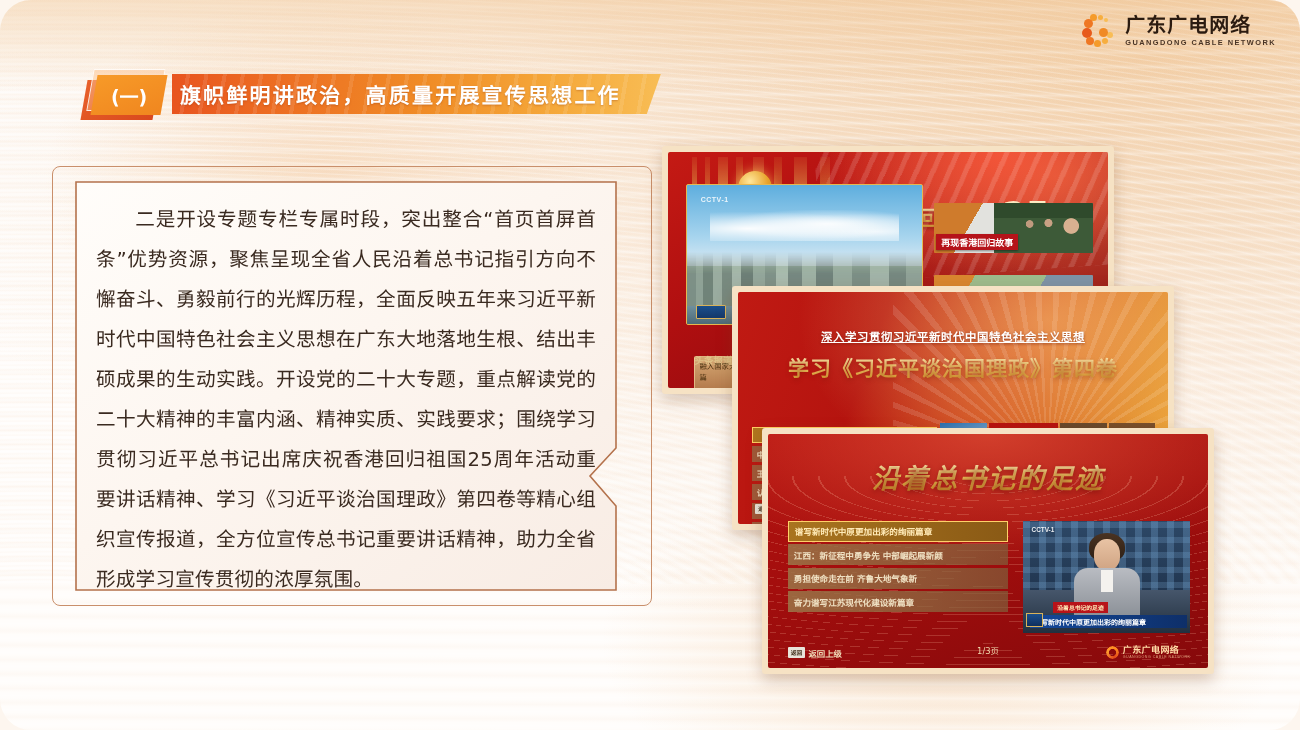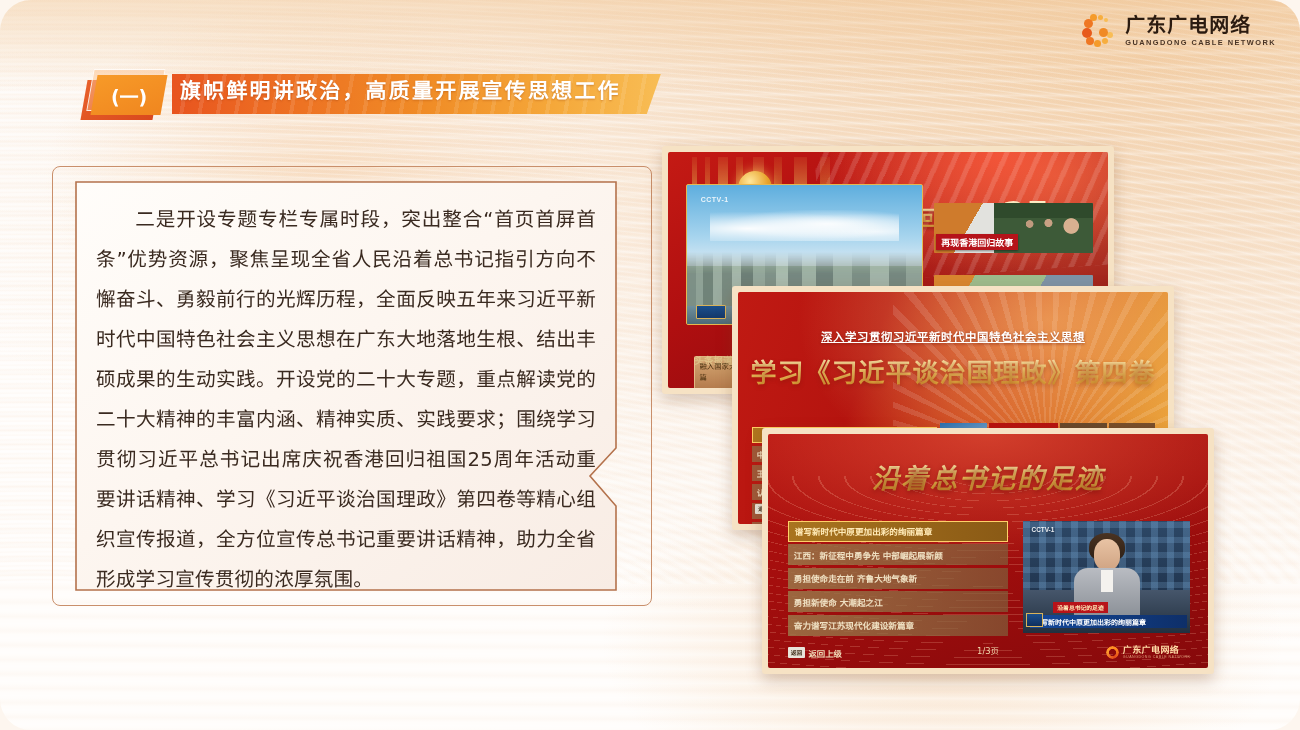--- a/index.html
+++ b/index.html
@@ -81,21 +81,21 @@
   .tag-front{
     position:absolute; left:8px; top:1px; width:70px; height:40px;
     background:linear-gradient(160deg,#f79a28,#f0861f); transform:skewX(-10deg);
     display:flex; align-items:center; justify-content:center;
   }
   .tag-front span{
     transform:skewX(10deg); color:#fff; font-size:19px; font-weight:bold;
     font-family:"DejaVu Sans","Liberation Sans",sans-serif;
   }
   .banner-bar{
-    height:40px; padding:0 40px 0 8px; display:flex; 
+    height:40px; padding:0 40px 0 8px; display:flex; align-items:center;
     background:linear-gradient(90deg,#e8541f 0%,#ec6a22 18%,#f08c26 52%,#f5a83a 78%,#f8bd55 100%);
     clip-path:polygon(0 0, 100% 0, calc(100% - 14px) 100%, 0 100%);
     position:relative; overflow:hidden;
   }
   .banner-bar::after{
     content:""; position:absolute; inset:0;
     background:repeating-linear-gradient(100deg, rgba(255,255,255,0) 0 14px, rgba(255,255,255,.10) 14px 18px);
   }
   .banner-bar b{
     position:relative; z-index:2; color:#fff; font-size:21px; font-weight:bold; letter-spacing:2.2px;
@@ -244,21 +244,21 @@
   }
   .c2-rays{ position:absolute; right:-8%; top:-18%; width:72%; height:92%;
     background:repeating-conic-gradient(from 200deg at 50% 100%,
       rgba(255,255,255,.16) 0deg 2deg, rgba(255,255,255,0) 2deg 6deg);
     opacity:.75; }
   .c2-sub{ position:absolute; left:0; right:0; top:15.5%; text-align:center;
     color:#fff; font-size:11.4px; font-weight:bold; letter-spacing:.6px;
     font-family:"DejaVu Sans","Liberation Sans",sans-serif;
     text-shadow:0 1px 3px rgba(110,20,0,.65);text-decoration:underline; }
   .c2-title{ position:absolute; left:0; right:0; top:26%; text-align:center;
-    font-size:26px; font-weight:bold; letter-spacing:1px;
+    font-size:21px; font-weight:bold; letter-spacing:1px;
     font-family:"DejaVu Serif","Liberation Serif",serif;
     background:linear-gradient(180deg,#fff3cf,#f3cc6b 50%,#d99a28);
     -webkit-background-clip:text; background-clip:text; color:transparent;
     text-shadow:0 2px 4px rgba(110,20,0,.35); }
   .c2-list{ position:absolute; left:3.2%; top:58%; width:43%; }
   .c2-row{ height:16.5px; margin-bottom:2.5px; display:flex; align-items:center;
     padding:0 5px; font-size:8.2px; color:#f2e2c6; font-weight:bold; white-space:nowrap; overflow:hidden;
     font-family:"DejaVu Sans","Liberation Sans",sans-serif;
     background:linear-gradient(90deg, rgba(150,110,70,.75), rgba(120,85,55,.6)); }
   .c2-row.sel{ background:linear-gradient(90deg,#b0761f,#8d5b18);
@@ -482,21 +482,20 @@
     <div class="card-inner">
       <div class="c3-bg"></div>
       <div class="c3-arcs"></div>
 
       <div class="c3-title">沿着总书记的足迹</div>
 
       <div class="c3-list">
         <div class="c3-row sel">谱写新时代中原更加出彩的绚丽篇章</div>
         <div class="c3-row">江西：新征程中勇争先 中部崛起展新颜</div>
         <div class="c3-row">勇担使命走在前 齐鲁大地气象新</div>
-        <div class="c3-row">勇担新使命 大潮起之江</div>
         <div class="c3-row">奋力谱写江苏现代化建设新篇章</div>
       </div>
 
       <div class="c3-video">
         <div class="studio"></div>
         <div class="desk"></div>
         <div class="anchor-hair"></div>
         <div class="anchor-head"></div>
         <div class="anchor-body"></div>
         <div class="anchor-shirt"></div>

